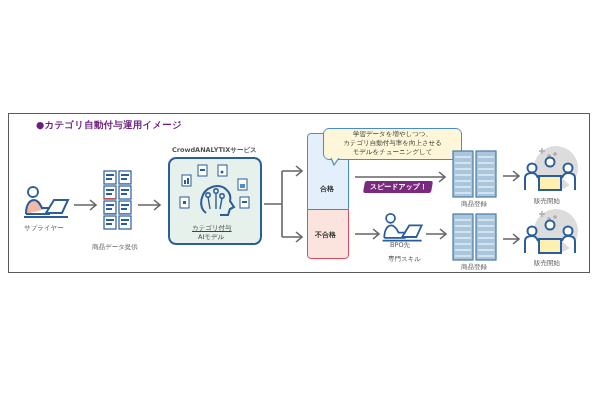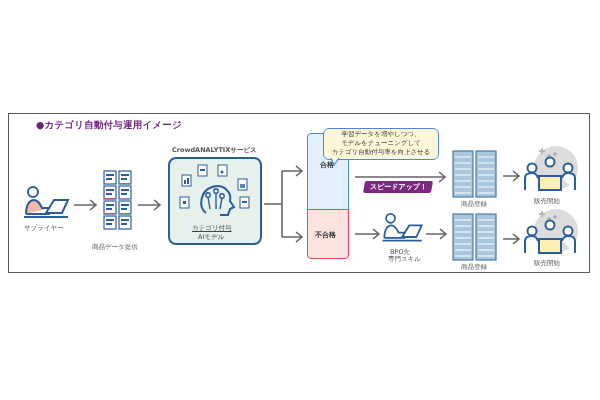--- a/index.html
+++ b/index.html
@@ -11,21 +11,21 @@
   .lbl { position:absolute; font-size:6.5px; color:#555; text-align:center; white-space:nowrap; }
   .arrow { position:absolute; }
   svg { overflow:visible; }
   .ai-box { position:absolute; left:168px; top:157px; width:94px; height:88px; border:2px solid #2a5d9a;
             border-radius:8px; background:#e6f1ec; box-sizing:border-box; }
   .pass-box { position:absolute; left:307px; top:133px; width:42px; height:77px; background:#e3f0fb;
               border:1.5px solid #4a8ad0; border-radius:4px 4px 0 0; box-sizing:border-box; }
   .fail-box { position:absolute; left:307px; top:209px; width:42px; height:50px; background:#fbe4de;
               border:1.5px solid #e04a5a; border-radius:0 0 4px 4px; box-sizing:border-box; }
   .boxlbl { position:absolute; font-size:7px; font-weight:bold; color:#333; }
-  .bubble { position:absolute; left:323px; top:128px; width:116px; height:32px; background:#fdf6d8;
+  .bubble { position:absolute; left:323px; top:128px; width:139px; height:32px; background:#fdf6d8;
             border:1.5px solid #4a8ad0; border-radius:6px; box-sizing:border-box;
             font-size:6.5px; color:#333; text-align:center; line-height:9px; padding-top:1px; }
   .speed { position:absolute; left:364px; top:181px; width:68px; height:12px; background:#7a2a7e;
            color:#fff; font-size:7px; font-weight:bold; text-align:center; line-height:12px;
            transform:skewX(-10deg); border-radius:2px; }
 </style>
 </head>
 <body>
 
 <div class="frame"></div>
@@ -120,27 +120,27 @@
 <div class="lbl" style="left:192px;top:224px;color:#444;text-decoration:underline;">カテゴリ付与</div>
 <div class="lbl" style="left:198px;top:233px;color:#444;text-align:right;">AIモデル</div>
 
 <svg class="arrow" style="left:264px;top:167px;" width="42" height="74">
   <path d="M0 37 L18 37 M18 4 L18 70 M18 4 L38 4 M18 70 L38 70" fill="none" stroke="#666" stroke-width="1.6"></path>
   <path d="M32 -1 L38 4 L32 9 M32 65 L38 70 L32 75" fill="none" stroke="#666" stroke-width="1.6"></path>
 </svg>
 
 <div class="pass-box"></div>
 <div class="fail-box"></div>
-<div class="boxlbl" style="left:320px;top:160px;">合格</div>
+<div class="boxlbl" style="left:320px;top:184px;">合格</div>
 <div class="boxlbl" style="left:315px;top:230px;">不合格</div>
 
 <div class="bubble">
   <div>学習データを増やしつつ、</div>
+  <div>カテゴリ自動付与率を向上させる</div>
   <div>モデルをチューニングして</div>
-  <div>カテゴリ自動付与率を向上させる</div>
 </div>
 <svg class="arrow" style="left:331px;top:158px;" width="10" height="8">
   <path d="M0 0 L3 7 L8 0" fill="#fdf6d8" stroke="#4a8ad0" stroke-width="1.2"></path>
   <path d="M1 0 L7 0" stroke="#fdf6d8" stroke-width="2"></path>
 </svg>
 
 <svg class="arrow" style="left:355px;top:172px;" width="92" height="10">
   <path d="M0 5 L90 5 M84 0 L90 5 L84 10" fill="none" stroke="#666" stroke-width="1.6"></path>
 </svg>
 
@@ -149,21 +149,21 @@
 <svg class="arrow" style="left:355px;top:229px;" width="26" height="10">
   <path d="M0 5 L24 5 M18 0 L24 5 L18 10" fill="none" stroke="#666" stroke-width="1.6"></path>
 </svg>
 <svg class="arrow" style="left:382px;top:213px;" width="42" height="32" viewBox="0 0 46 36">
   <circle cx="9" cy="6" r="5" fill="none" stroke="#2a5d9a" stroke-width="2"></circle>
   <path d="M2 28 C2 18 6 14 10 14 C14 14 16 18 18 22 L26 22" fill="#ffffff" stroke="#2a5d9a" stroke-width="2"></path>
   <path d="M2 28 L26 28" stroke="#2a5d9a" stroke-width="2"></path>
   <path d="M22 27 L30 14 L44 14 L38 27 Z" fill="none" stroke="#2a5d9a" stroke-width="2"></path>
   <path d="M0 31 L44 31" stroke="#2a5d9a" stroke-width="2"></path>
 </svg>
-<div class="lbl" style="left:390px;top:248px;">BPO先</div>
+<div class="lbl" style="left:390px;top:241px;">BPO先</div>
 <div class="lbl" style="left:388px;top:255px;">専門スキル</div>
 <svg class="arrow" style="left:426px;top:229px;" width="22" height="10">
   <path d="M0 5 L20 5 M14 0 L20 5 L14 10" fill="none" stroke="#666" stroke-width="1.6"></path>
 </svg>
 
 <svg class="arrow" style="left:452px;top:150px;" width="46" height="48" viewBox="0 0 46 48">
   <rect x="1" y="1" width="20" height="46" fill="#a9c6dc" stroke="#4a7aa8" stroke-width="1.2"></rect>
   <rect x="24" y="1" width="20" height="46" fill="#a9c6dc" stroke="#4a7aa8" stroke-width="1.2"></rect>
   <g stroke="#fff" stroke-width="1.2">
     <path d="M3 7 H19 M3 13 H19 M3 19 H19 M3 25 H19 M3 31 H19 M3 37 H19 M3 43 H19"></path>

